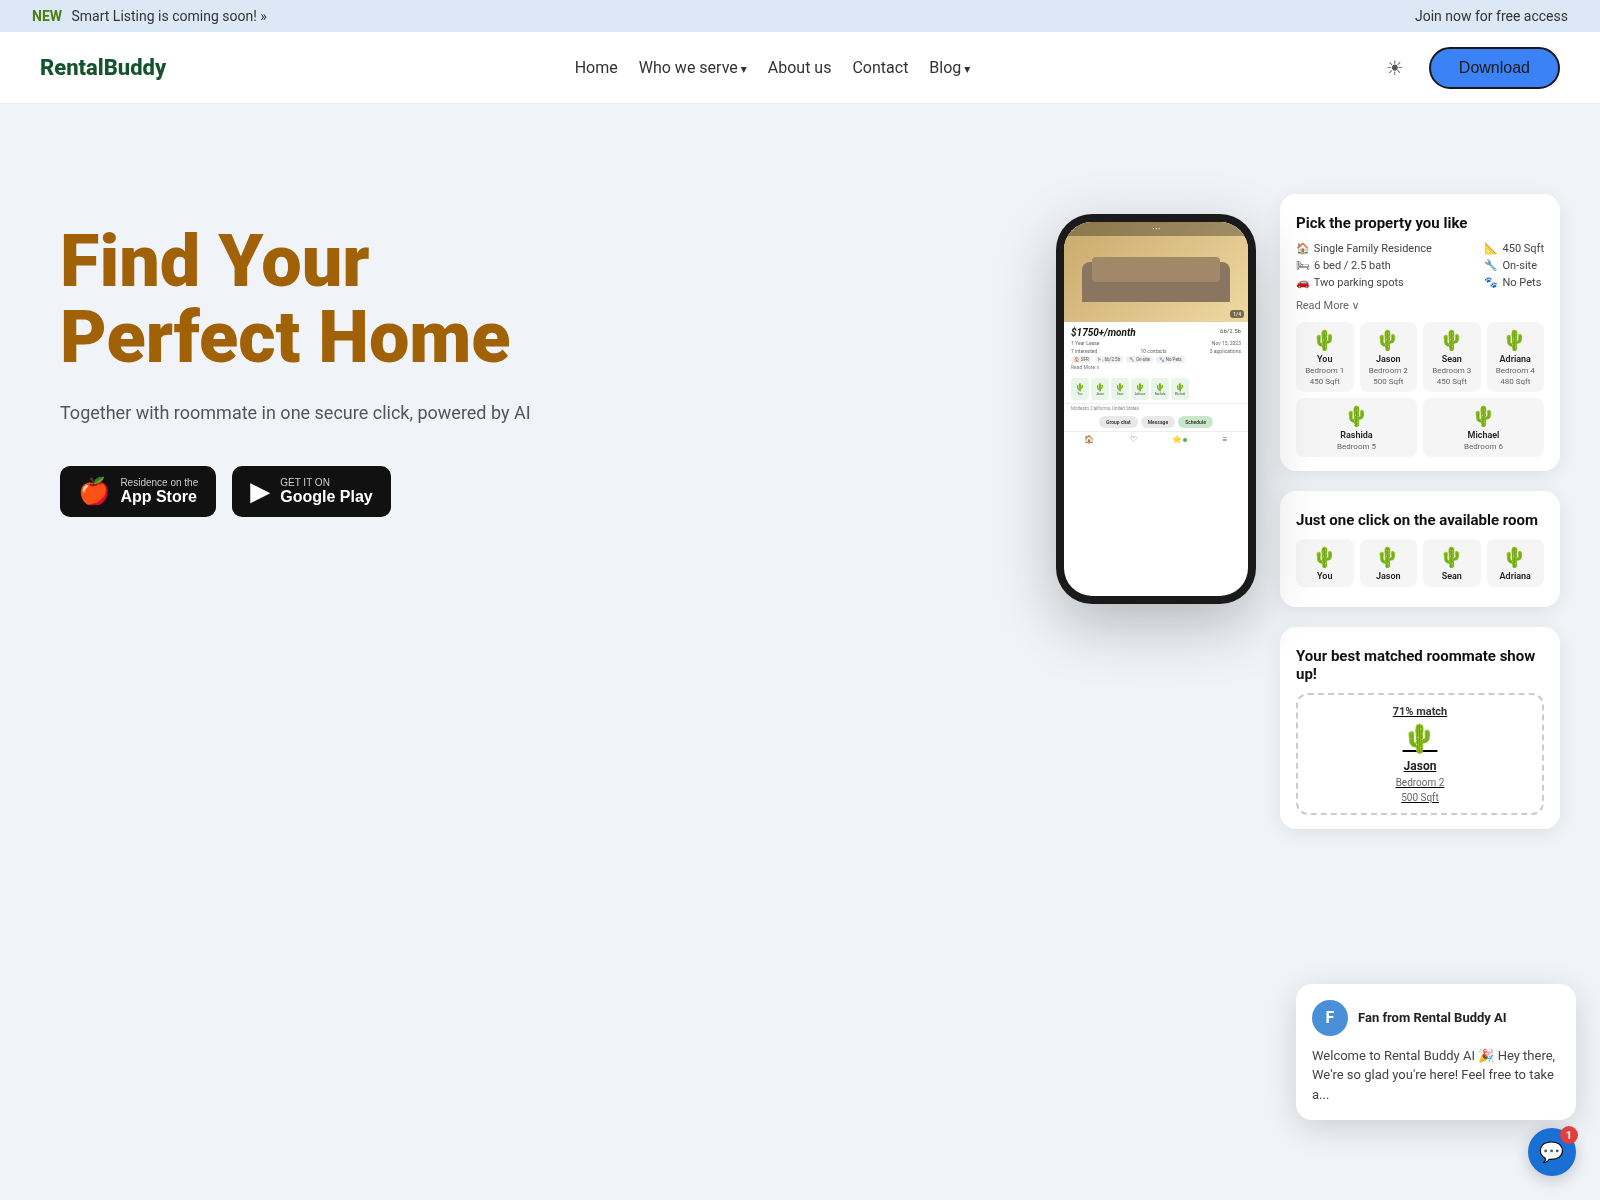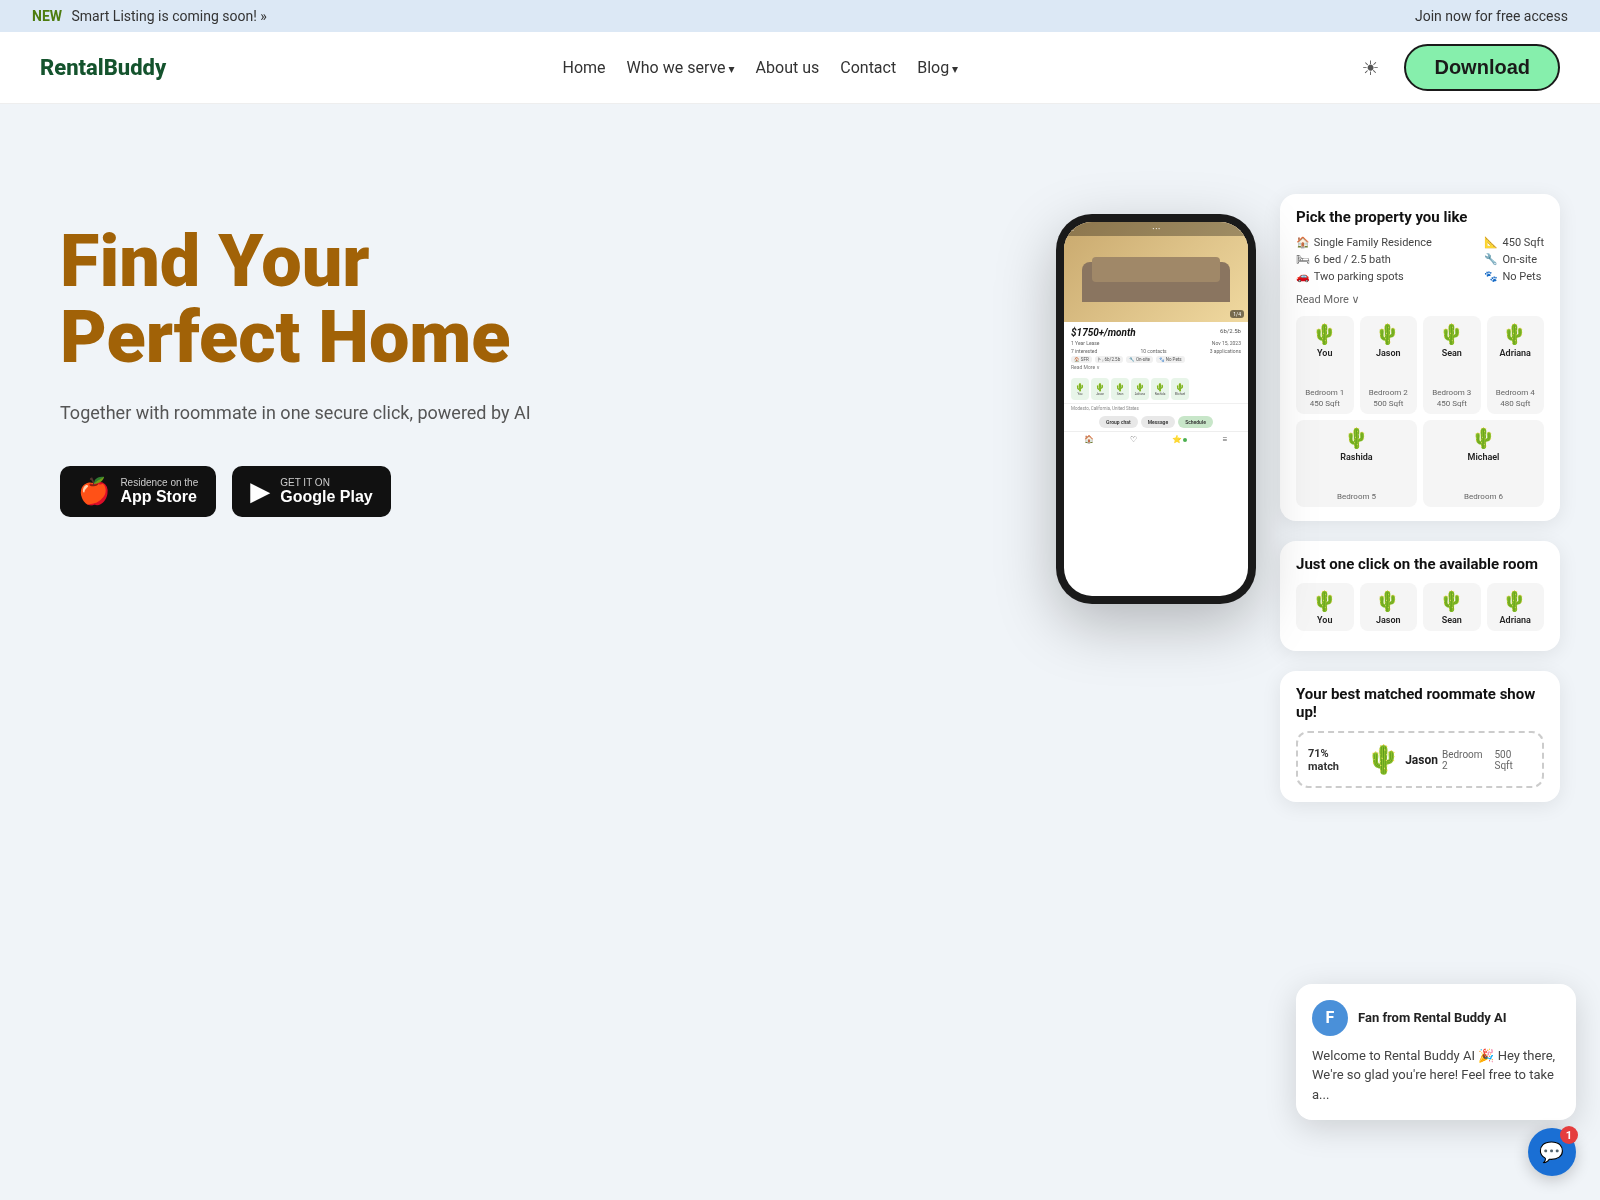--- a/index.html
+++ b/index.html
@@ -68,25 +68,25 @@
       align-items: center;
       justify-content: center;
       cursor: pointer;
       font-size: 20px;
       color: #555;
       background: none;
       border: none;
     }
     .download-btn {
       border: 2px solid #1a1a1a;
-      background: #86efac;
+      background: #3b82f6;
       border-radius: 30px;
       padding: 10px 28px;
-      font-size: 20px;
-      font-weight: 700;
+      font-size: 16px;
+      font-weight: 400;
       cursor: pointer;
       color: #1a1a1a;
     }
 
     
     .hero {
       background: #f0f4f8;
       display: flex;
       align-items: flex-start;
       justify-content: space-between;
@@ -301,20 +301,21 @@
       border-radius: 16px;
       padding: 14px 16px;
       width: 280px;
       box-shadow: 0 4px 20px rgba(0,0,0,0.08);
     }
     .side-card-title {
       font-size: 15px;
       font-weight: 700;
       color: #111;
       margin-bottom: 10px;
+      margin-top: 6px;
     }
     .room-details {
       display: flex;
       justify-content: space-between;
       margin-bottom: 10px;
     }
     .room-detail-col {
       display: flex;
       flex-direction: column;
       gap: 4px;
@@ -343,36 +344,38 @@
       background: #f5f5f5;
       border-radius: 8px;
       padding: 6px 4px;
       display: flex;
       flex-direction: column;
       align-items: center;
       gap: 2px;
     }
     .roommate-card .rm-emoji { font-size: 20px; }
     .roommate-name { font-size: 9px; font-weight: 600; color: #222; }
-    .roommate-room { font-size: 8px; color: #666; margin-top: 28px; }
+    .roommate-room { font-size: 8px; color: #666; }
     .roommate-sqft { font-size: 8px; color: #666; }
     .roommates-row2 {
       display: grid;
       grid-template-columns: repeat(2, 1fr);
       gap: 6px;
     }
 
     
     .match-card {
       border: 2px dashed #ccc;
       border-radius: 12px;
       padding: 10px;
       display: flex;
+      flex-direction: column;
       align-items: center;
       gap: 4px;
+      text-decoration: underline;
     }
     .match-pct {
       font-size: 11px;
       font-weight: 700;
       color: #333;
     }
     .match-emoji { font-size: 28px; }
     .match-name { font-size: 12px; font-weight: 700; color: #222; }
     .match-room { font-size: 10px; color: #666; }
     .match-sqft { font-size: 10px; color: #666; }

